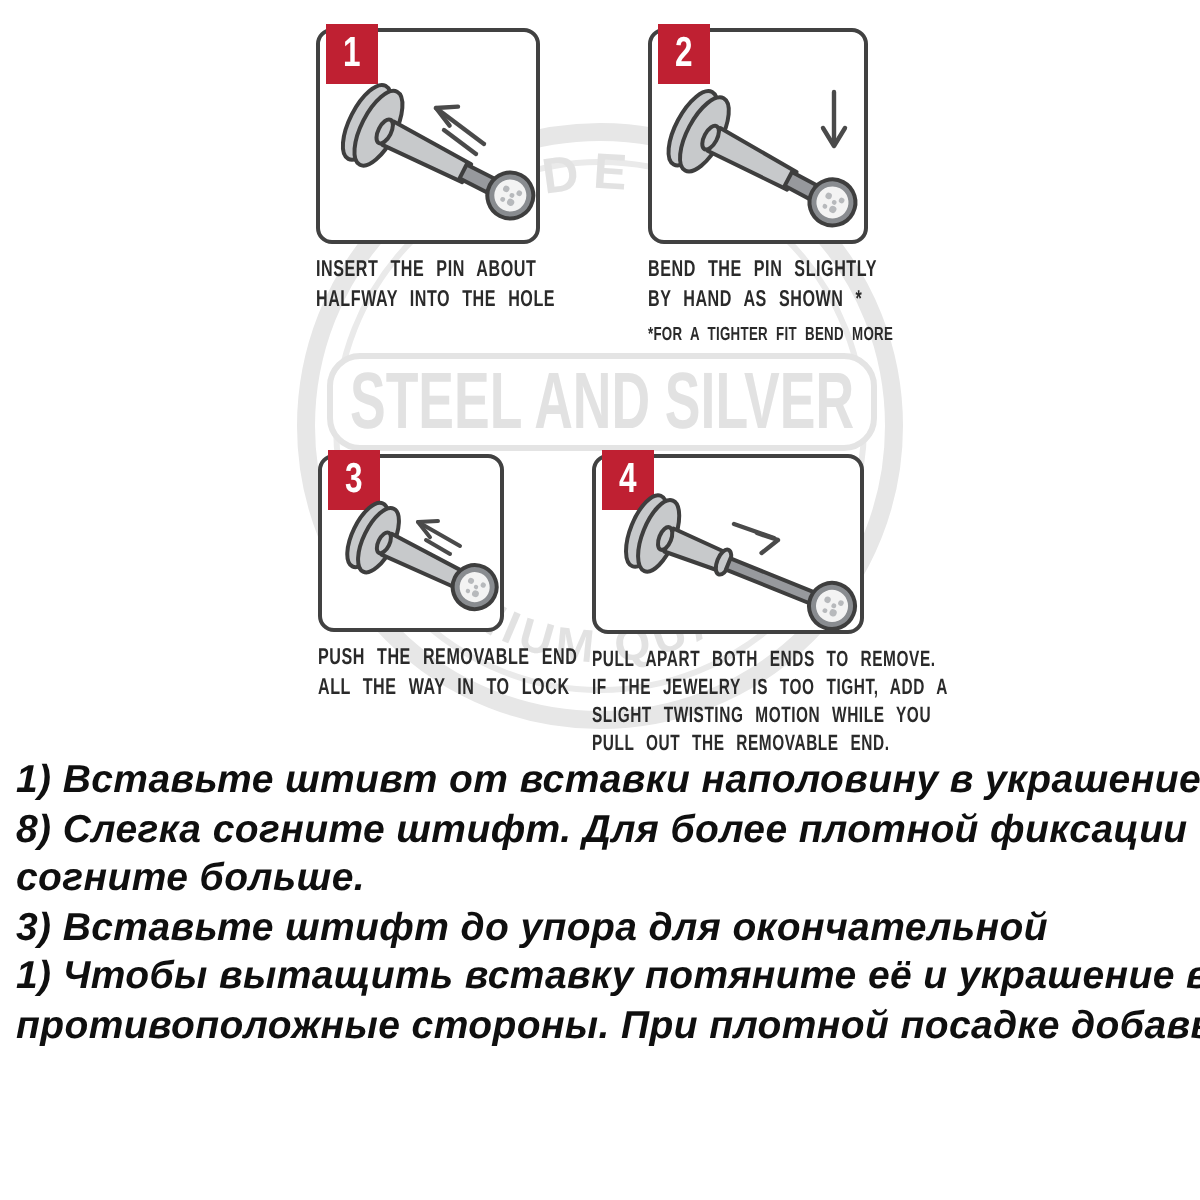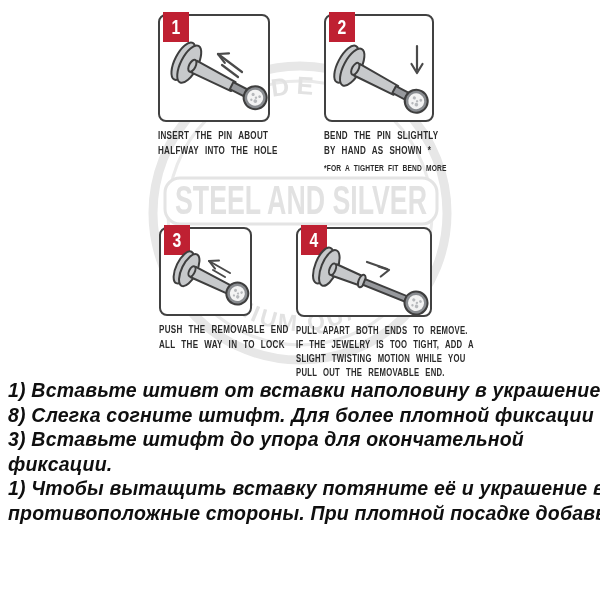--- a/index.html
+++ b/index.html
@@ -192,19 +192,19 @@
       <div class="ln">PULL APART BOTH ENDS TO REMOVE.</div>
       <div class="ln">IF THE JEWELRY IS TOO TIGHT,  ADD A</div>
       <div class="ln">SLIGHT TWISTING MOTION WHILE YOU</div>
       <div class="ln">PULL OUT THE REMOVABLE END.</div>
     </div>
   </div>
 
   <div id="ru">
     <div>1) Вставьте штивт от вставки наполовину в украшение.</div>
     <div>8) Слегка согните штифт. Для более плотной фиксации</div>
+    <div>согните больше.</div>
     <div>3) Вставьте штифт до упора для окончательной</div>
-    <div>фиксации.</div>
     <div>1) Чтобы вытащить вставку потяните её и украшение в</div>
     <div>противоположные стороны. При плотной посадке добавьте</div>
   </div>
 
 </div>
 
 </body></html>

